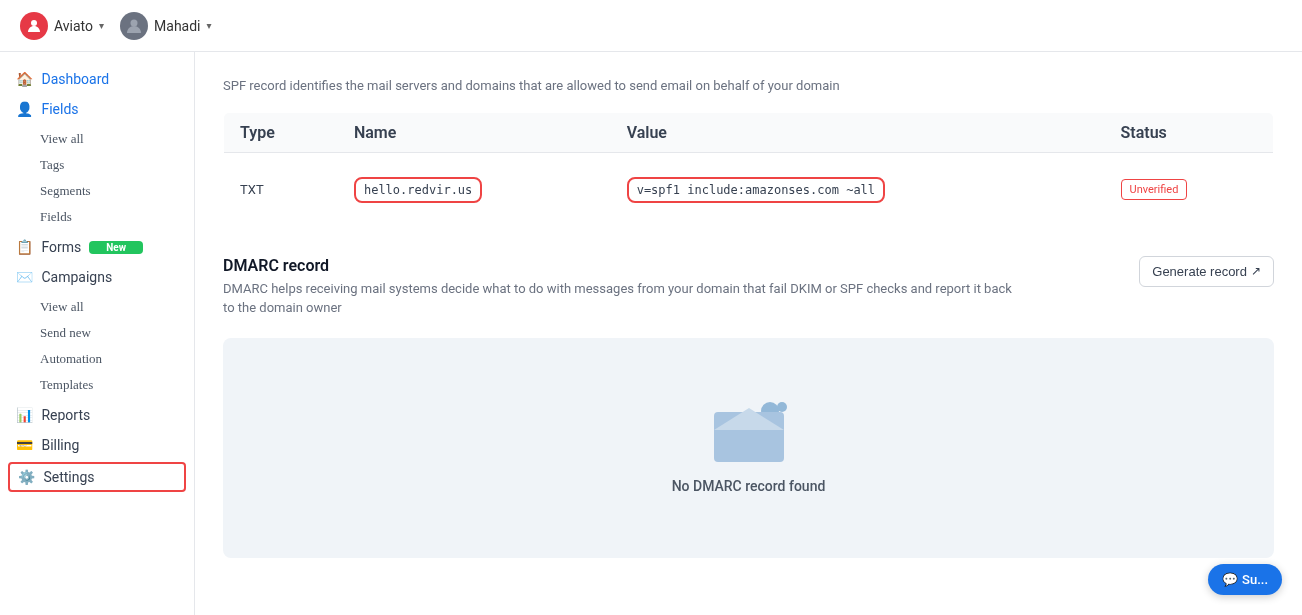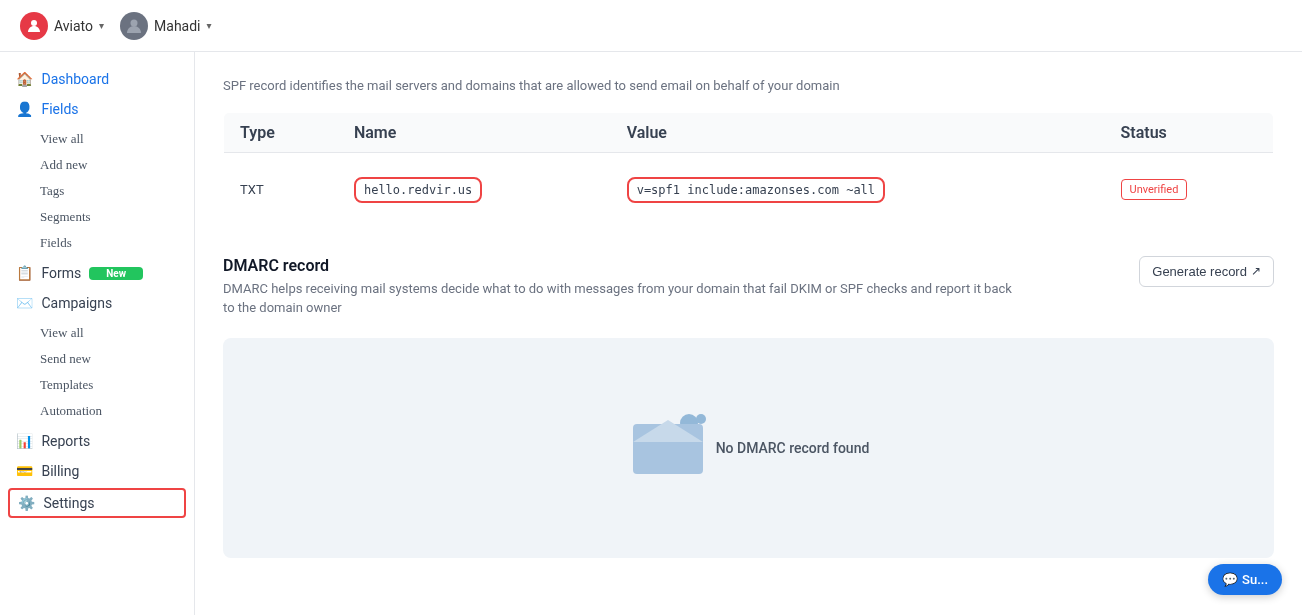--- a/index.html
+++ b/index.html
@@ -79,21 +79,21 @@
     .generate-btn {
       display: flex; align-items: center; gap: 4px;
       border: 1px solid #d1d5db; background: #fff; padding: 7px 12px;
       border-radius: 6px; cursor: pointer; font-size: 13px; color: #374151;
       white-space: nowrap;
     }
 
     
     .dmarc-empty {
       background: #f0f4f8; border-radius: 8px; padding: 40px 20px;
-      display: flex; flex-direction: row; align-items: center; gap: 8px;
+      display: flex; flex-direction: column; align-items: center; gap: 8px;
       min-height: 220px; justify-content: center;
     }
     .envelope-illustration {
       position: relative; width: 80px; height: 60px; margin-bottom: 8px;
     }
     .envelope-box {
       width: 70px; height: 50px; background: #a8c4e0; border-radius: 4px;
       position: absolute; bottom: 0; left: 5px;
     }
     .envelope-flap {
@@ -161,41 +161,40 @@
       <span class="item-icon">🏠</span>
       <span>Dashboard</span>
     </div>
 
     <div class="sidebar-item active">
       <span class="item-icon">👤</span>
       <span>Fields</span>
     </div>
     <div class="sidebar-sub">
       <div class="sidebar-sub-item">View all</div>
-      <div class="sidebar-sub-item">Add new</div>
       <div class="sidebar-sub-item">Tags</div>
       <div class="sidebar-sub-item">Segments</div>
       <div class="sidebar-sub-item">Fields</div>
     </div>
 
     <div class="sidebar-item">
       <span class="item-icon">📋</span>
       <span>Forms</span>
       <span class="new-badge">New</span>
     </div>
 
     <div class="sidebar-item">
       <span class="item-icon">✉️</span>
       <span>Campaigns</span>
     </div>
     <div class="sidebar-sub">
       <div class="sidebar-sub-item">View all</div>
       <div class="sidebar-sub-item">Send new</div>
+      <div class="sidebar-sub-item">Automation</div>
       <div class="sidebar-sub-item">Templates</div>
-      <div class="sidebar-sub-item">Automation</div>
     </div>
 
     <div class="sidebar-item">
       <span class="item-icon">📊</span>
       <span>Reports</span>
     </div>
 
     <div class="sidebar-item">
       <span class="item-icon">💳</span>
       <span>Billing</span>

